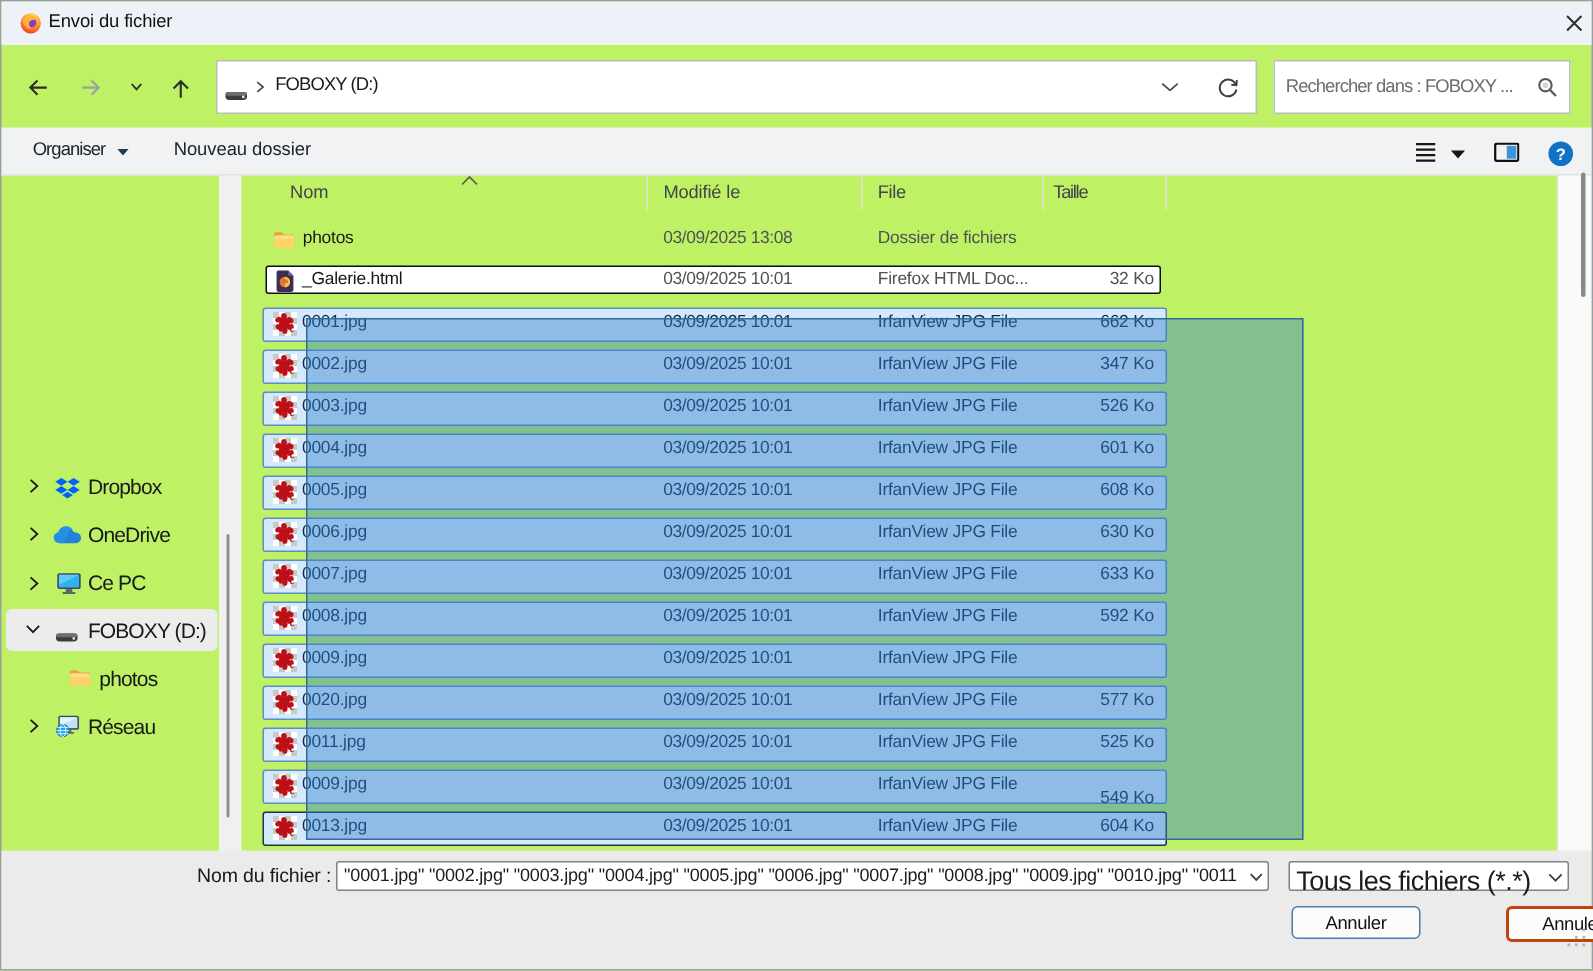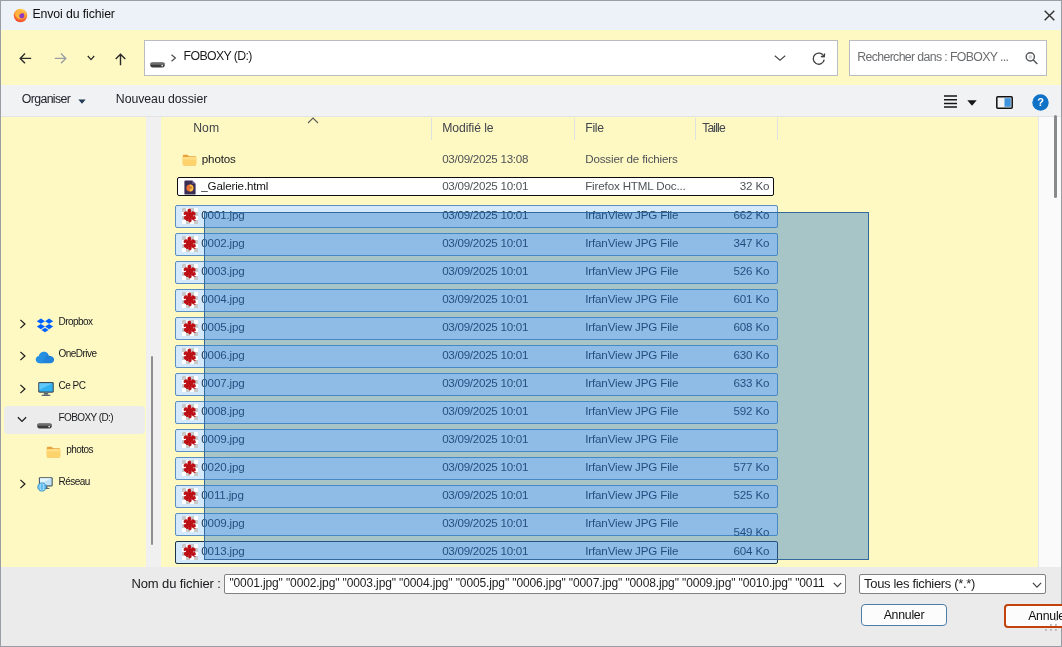--- a/index.html
+++ b/index.html
@@ -1,30 +1,30 @@
 <!DOCTYPE html>
 <html><head><meta charset="utf-8">
 <style>
   html,body { margin:0; padding:0; }
   body { width:1062px; height:647px; overflow:hidden; background:#ffffff;
         font-family:"Liberation Sans", sans-serif; }
   .abs { position:absolute; }
   #win { position:absolute; left:0; top:0; width:1060px; height:645px;
-         border:1px solid #999ea4; background:#fef9c3; }
+         border:1px solid #999ea4; background:#bef264; }
   .t { position:absolute; white-space:pre; letter-spacing:-0.25px; line-height:1.15; }
   #title { position:absolute; left:0; top:0; width:1060px; height:29px; background:#edf2f8; }
   #addr { position:absolute; left:142.5px; top:38.5px; width:692px; height:34px;
           border:1px solid #b9bdc1; background:#fff; }
   #srch { position:absolute; left:848px; top:38.5px; width:196px; height:34px;
           border:1px solid #b9bdc1; background:#fff; }
   #tbar { position:absolute; left:0; top:84px; width:1060px; height:31px;
           background:#f1f2f4; border-bottom:1px solid #e2e3e5; }
   .hsep { position:absolute; top:117px; width:1px; height:22px; background:#dfe0e2; }
   .ht { position:absolute; color:#41454c; font-size:12.2px; letter-spacing:0px; white-space:pre; line-height:1.15; }
-  .sbt { position:absolute; left:57.6px; font-size:10px; color:#17191c; letter-spacing:-0.55px; white-space:pre; line-height:1.15; }
+  .sbt { position:absolute; left:57.6px; font-size:14px; color:#17191c; letter-spacing:-0.55px; white-space:pre; line-height:1.15; }
   .sbi { position:absolute; }
   .lt { position:absolute; font-size:11.6px; letter-spacing:-0.15px; white-space:pre; line-height:13.6px; }
   .jrow { position:absolute; left:174px; width:601px; height:21.3px;
           background:#d4e9fb; border:1px solid #5b8fc2; border-radius:2px; }
   .jico { position:absolute; left:181px; width:16px; height:16px; }
   .jt { position:absolute; font-size:11.6px; letter-spacing:-0.15px; color:#122c46; white-space:pre; line-height:13.6px; }
   .jname { left:200.3px; }
   .jdate { left:441.2px; letter-spacing:-0.27px; }
   .jtype { left:584.2px; letter-spacing:-0.15px; }
   .jsize { right:291.7px; }
@@ -618,21 +618,21 @@
   <div class="abs" style="left:1053.3px; top:113.6px; width:2.4px; height:83.6px; background:#87898b; border-radius:2px;"></div>
 
   <div id="foot"></div>
   <span class="t" style="left:130.4px; top:576.2px; font-size:13px; color:#17191c; letter-spacing:-0.1px;">Nom du fichier :</span>
   <div class="combo" style="left:223.3px; top:573px; width:619.7px; height:17.8px;"></div>
   <span class="t" style="left:228.4px; top:576.4px; width:596px; overflow:hidden; display:inline-block; font-size:12px; color:#1c1c1c; letter-spacing:-0.12px;">"0001.jpg" "0002.jpg" "0003.jpg" "0004.jpg" "0005.jpg" "0006.jpg" "0007.jpg" "0008.jpg" "0009.jpg" "0010.jpg" "0011.jpg" "0012.jpg"</span>
   <svg class="abs" style="left:832px; top:580.6px;" width="9" height="6" viewBox="0 0 9 6">
       <path d="M0.8 0.8 L4.5 4.6 L8.2 0.8" stroke="#3f3f3f" stroke-width="1.2" fill="none"></path>
     </svg>
   <div class="combo" style="left:858.2px; top:573px; width:185.3px; height:17.8px;"></div>
-  <span class="t" style="left:863.1px; top:576.4px; font-size:13px; color:#1c1c1c; letter-spacing:-0.33px;">Tous les fichiers (*.*)</span>
+  <span class="t" style="left:863.1px; top:576.4px; font-size:18px; color:#1c1c1c; letter-spacing:-0.33px;">Tous les fichiers (*.*)</span>
   <svg class="abs" style="left:1030.6px; top:580.6px;" width="10" height="7" viewBox="0 0 10 7">
       <path d="M0.9 0.9 L5 5.1 L9.1 0.9" stroke="#3f3f3f" stroke-width="1.2" fill="none"></path>
     </svg>
   <div class="btn" style="left:860px; top:602.7px; width:84px; border:1.2px solid #4b7da8;">Annuler</div>
   <div class="btn" style="left:1003px; top:602.7px; width:85px; border:2px solid #c2410c;">Annuler</div>
   <svg class="abs" style="left:1042px; top:616px;" width="16" height="16" viewBox="0 0 16 16">
       <g fill="#b4b4b4">
         <rect x="12" y="2" width="1.8" height="1.8"></rect>
         <rect x="7" y="7" width="1.8" height="1.8"></rect>
         <rect x="12" y="7" width="1.8" height="1.8"></rect>

